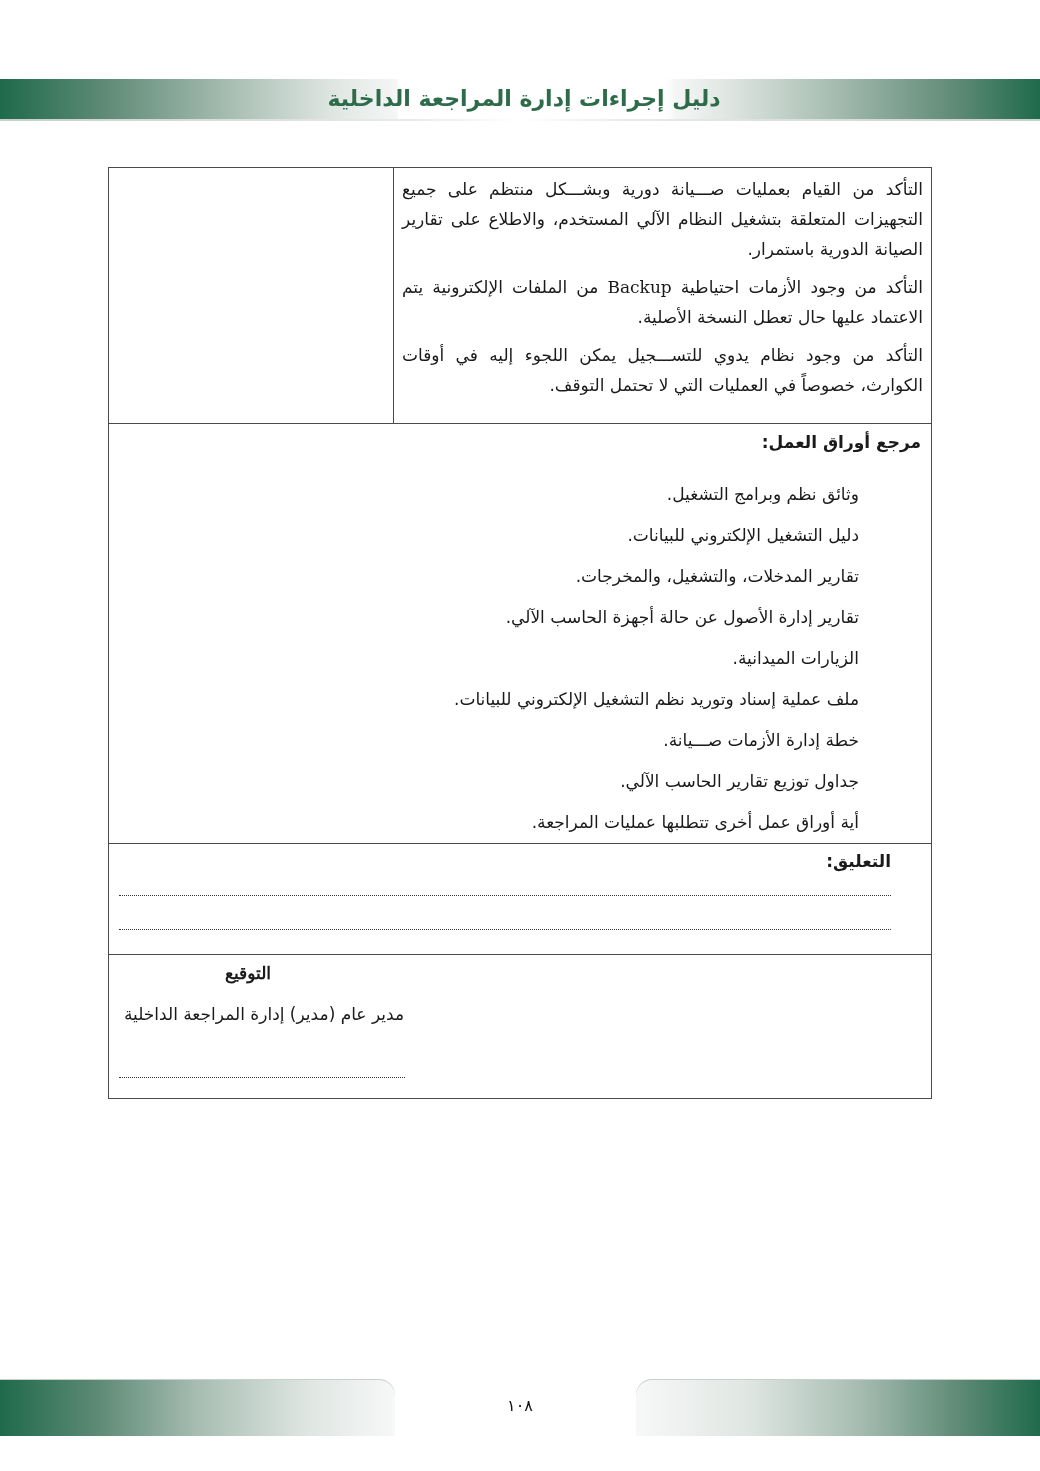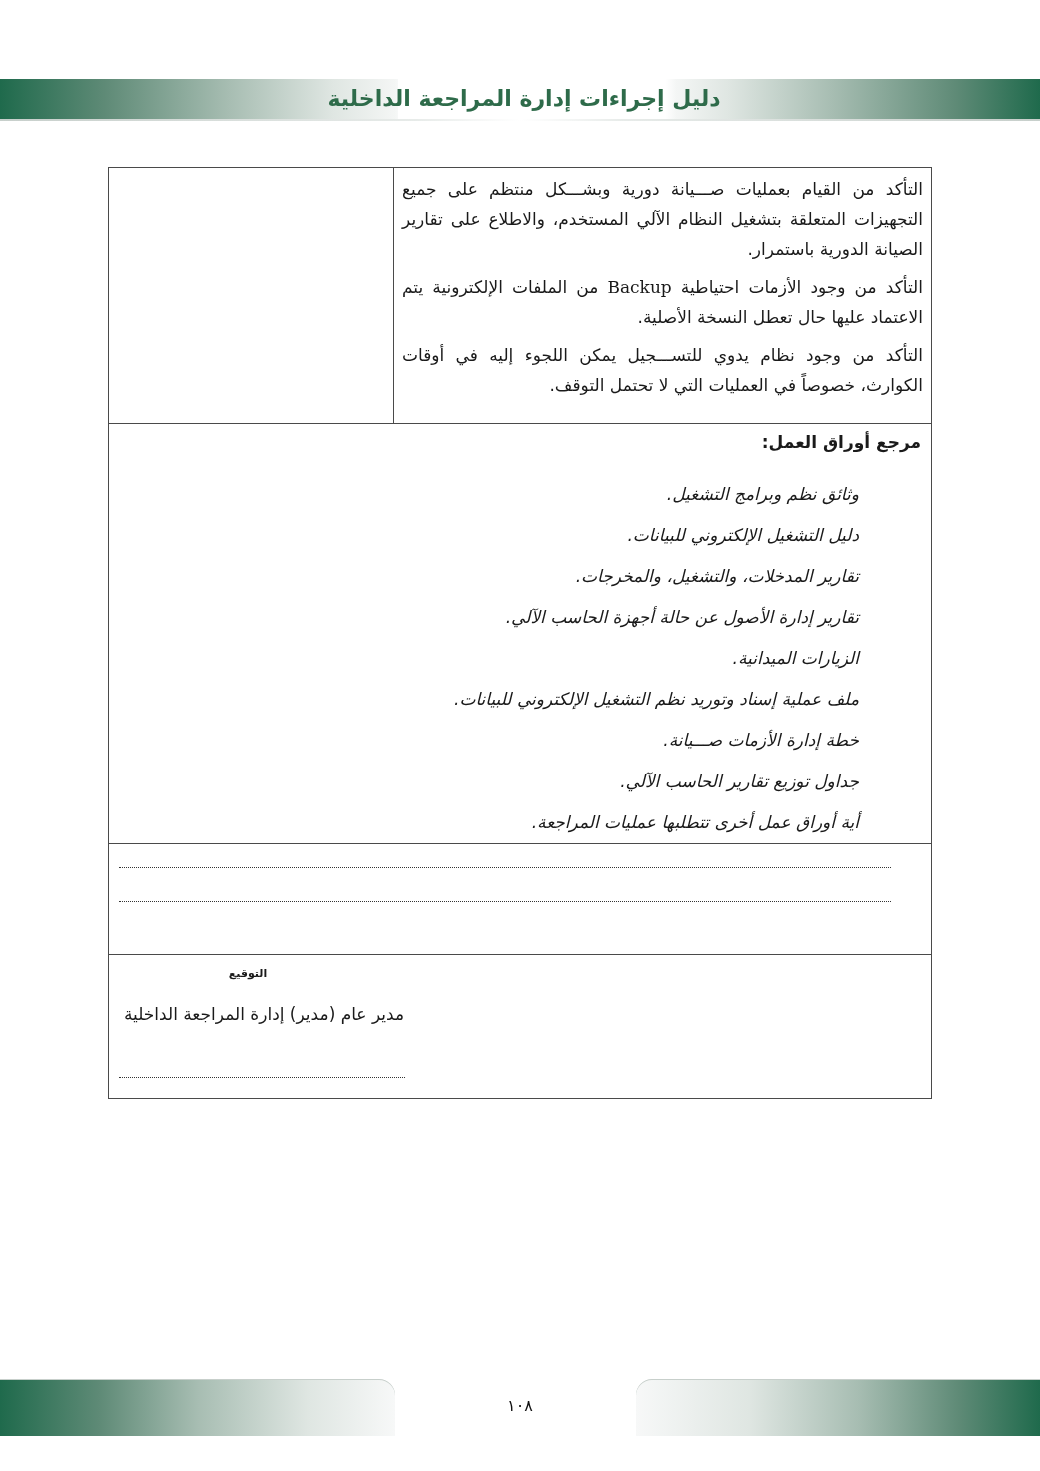--- a/index.html
+++ b/index.html
@@ -103,21 +103,20 @@
     line-height: 28px;
   }
   .refs-list {
     list-style: none;
     margin: 18px 72px 0 0;
     padding: 0;
     font-size: 17px;
   }
   .refs-list li {
     line-height: 41px;
-    font-style: italic;
   }
 
   .row-comment td { height: 110px; }
   .comment-title {
     font-weight: bold;
     font-size: 17px;
     margin: 6px 40px 0 0;
     line-height: 22px;
   }
   .dotted-line {
@@ -136,23 +135,24 @@
     width: 290px;
     height: 143px;
   }
   .signature-title {
     position: absolute;
     top: 6px;
     left: 0;
     width: 258px;
     text-align: center;
     font-weight: bold;
-    font-size: 11px;
+    font-size: 17px;
     line-height: 26px;
     padding-right: 2px;
+    font-family: Liberation Serif, serif;
   }
   .signature-role {
     position: absolute;
     top: 46px;
     left: 0;
     width: 290px;
     text-align: center;
     font-size: 17px;
     line-height: 26px;
     white-space: nowrap;
@@ -237,20 +237,21 @@
         <li>ملف عملية إسناد وتوريد نظم التشغيل الإلكتروني للبيانات.</li>
         <li>خطة إدارة الأزمات صـــيانة.</li>
         <li>جداول توزيع تقارير الحاسب الآلي.</li>
         <li>أية أوراق عمل أخرى تتطلبها عمليات المراجعة.</li>
       </ul>
     </td>
   </tr>
 
   <tr class="row-comment">
     <td colspan="2">
+      <div class="comment-title">التعليق:</div>
       <div class="dotted-line first"></div>
       <div class="dotted-line second"></div>
     </td>
   </tr>
 
   <tr class="row-signature">
     <td colspan="2">
       <div class="signature-block">
         <div class="signature-title">التوقيع</div>
         <div class="signature-role">مدير عام (مدير) إدارة المراجعة الداخلية</div>

